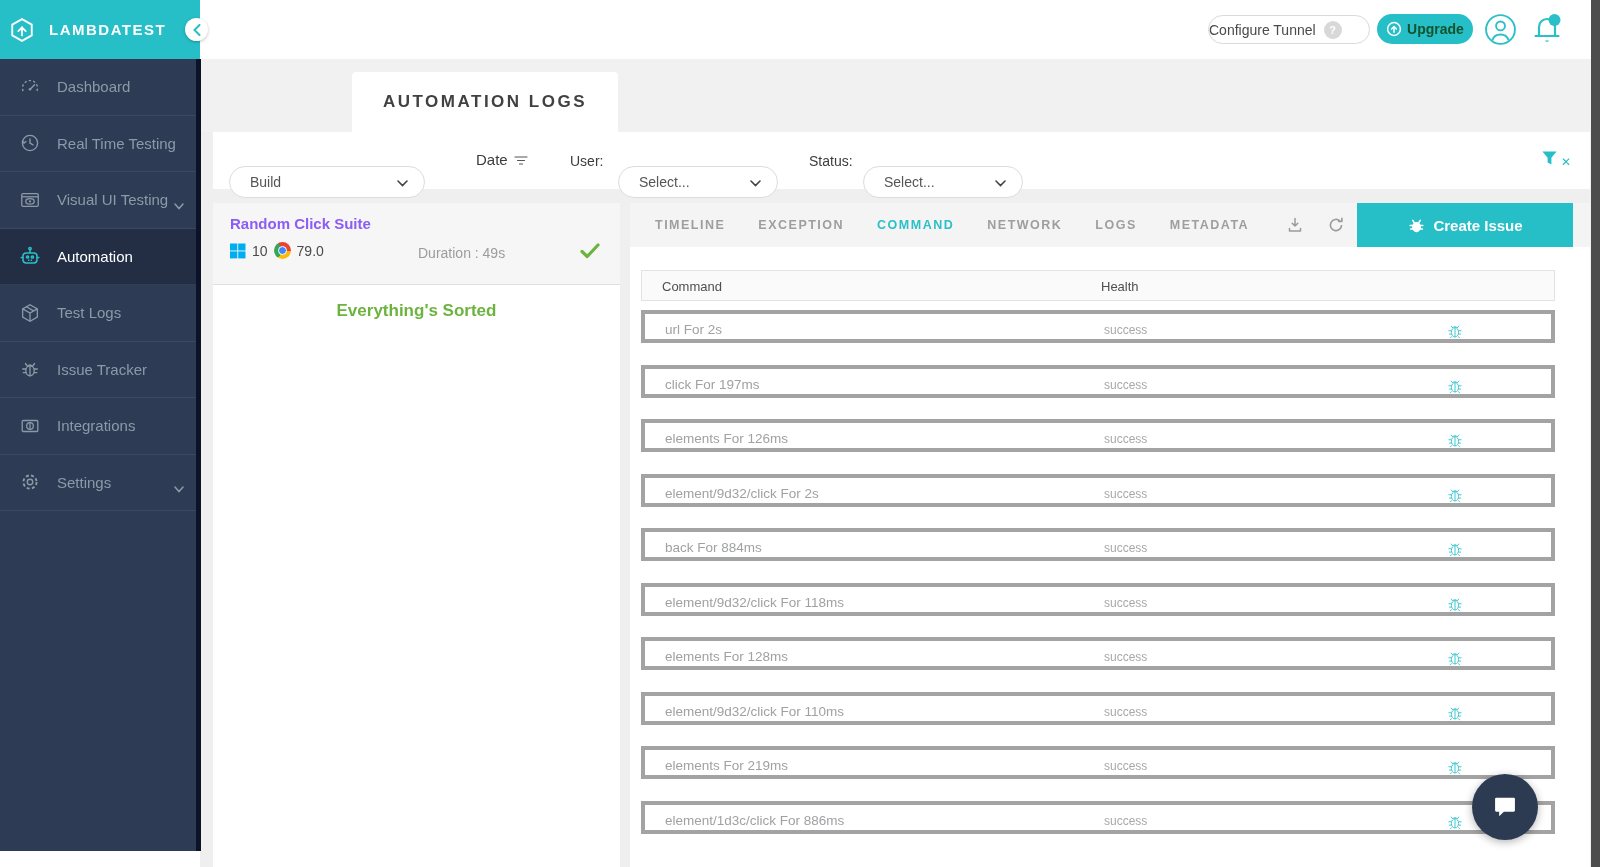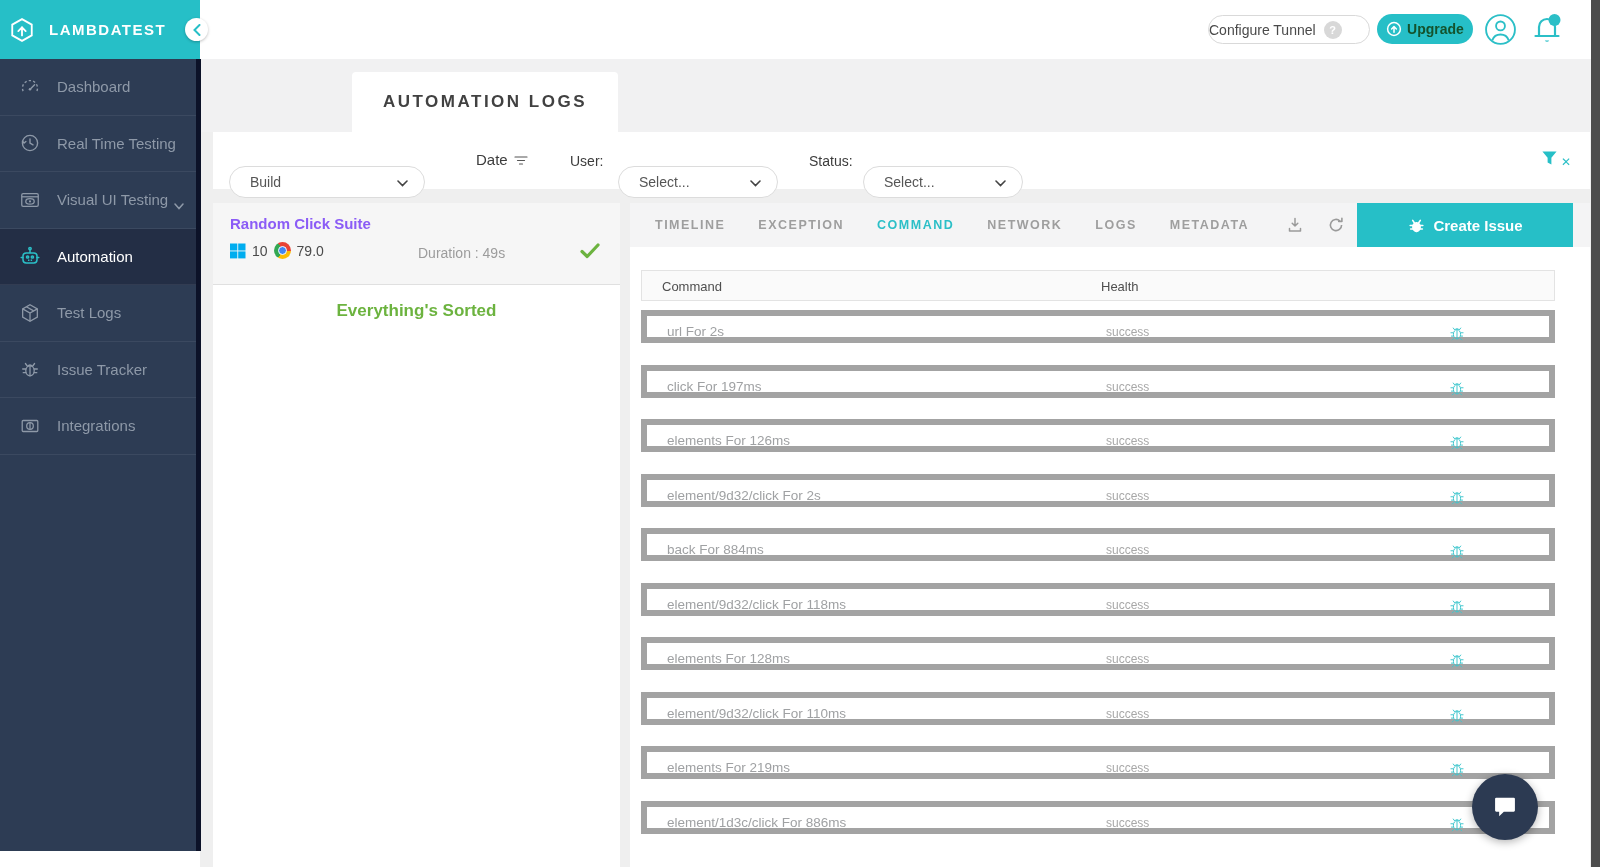--- a/index.html
+++ b/index.html
@@ -88,21 +88,21 @@
     display:flex; align-items:center; padding-left:25px; gap:33px; }
   .detail-tab { font-size:12.5px; font-weight:600; letter-spacing:1.5px; color:#9e9e9e; cursor:pointer; }
   .detail-tab.active { color:#2bbfc7; }
   .toolbar-icon { color:#9a9a9a; cursor:pointer; display:flex; }
   #create-issue-btn { position:absolute; left:727px; top:0; width:216px; height:44px; background:#26bfc7;
     display:flex; align-items:center; justify-content:center; gap:7px; color:#fff; font-size:15px; font-weight:bold; cursor:pointer; }
   #cmd-table { position:absolute; left:11px; top:67px; width:914px; }
   #cmd-header { height:31px; background:#fafafa; border:1px solid #e3e3e3; position:relative; margin-bottom:9px; }
   #cmd-header .col-command { position:absolute; left:20px; top:8px; font-size:13px; color:#4f4f4f; }
   #cmd-header .col-health { position:absolute; left:459px; top:8px; font-size:13px; color:#4f4f4f; }
-  .cmd-row { height:33px; margin-bottom:21.5px; background:#fff; border:6px solid #a3a3a3; position:relative; cursor:pointer; }
+  .cmd-row { height:33px; margin-bottom:21.5px; background:#fff; border:4px solid #a3a3a3; position:relative; cursor:pointer; }
   .cmd-row .cmd-text { position:absolute; left:20px; top:8px; font-size:13.5px; color:#9fa1a3; }
   .cmd-row .cmd-health { position:absolute; left:459px; top:9px; font-size:12px; color:#a8a8a8; }
   .cmd-row .cmd-bug { position:absolute; left:801px; top:7px; }
 
   
   #chat-widget { position:absolute; left:1472px; top:774px; width:66px; height:66px; border-radius:50%;
     background:#2c3a52; display:flex; align-items:center; justify-content:center;
     box-shadow:0 2px 8px rgba(0,0,0,.3); cursor:pointer; z-index:20; }
   #page-scrollbar { position:absolute; left:1591px; top:0; width:9px; height:867px; background:#4d4d4d; z-index:30; }
   #sidebar-bottom-gap { position:absolute; left:0; top:851px; width:200px; height:16px; background:#fff; z-index:5; }
@@ -201,20 +201,34 @@
     </div>
     <div class="nav-item">
       <span class="nav-icon">
         <svg width="22" height="22" viewBox="0 0 24 24" fill="none" stroke="currentColor" stroke-width="1.4">
             <rect x="3.5" y="6" width="17" height="12" rx="1"></rect>
             <circle cx="12" cy="12" r="3.6"></circle>
             <path d="M12 8.4 V15.6"></path>
           </svg>
       </span>
       <span class="nav-label">Integrations</span>
+    </div>
+    <div class="nav-item">
+      <span class="nav-icon">
+        <svg width="22" height="22" viewBox="0 0 24 24" fill="none" stroke="currentColor" stroke-width="2">
+            <circle cx="12" cy="12" r="7.2" stroke-dasharray="3.4 2.4"></circle>
+            <circle cx="12" cy="12" r="3" stroke-width="1.5"></circle>
+          </svg>
+      </span>
+      <span class="nav-label">Settings</span>
+      <span class="nav-chevron">
+        <svg width="10" height="7" viewBox="0 0 10 7">
+            <path d="M1 1 L5 5.5 L9 1" stroke="#8e99a8" stroke-width="1.5" fill="none" stroke-linecap="round"></path>
+          </svg>
+      </span>
     </div>
   </div>
 </div>
 <div id="sidebar-scroll-strip"></div>
 <div id="sidebar-bottom-gap"></div>
 
 <div id="main">
 
   <div id="topbar">
     <div id="configure-tunnel">

